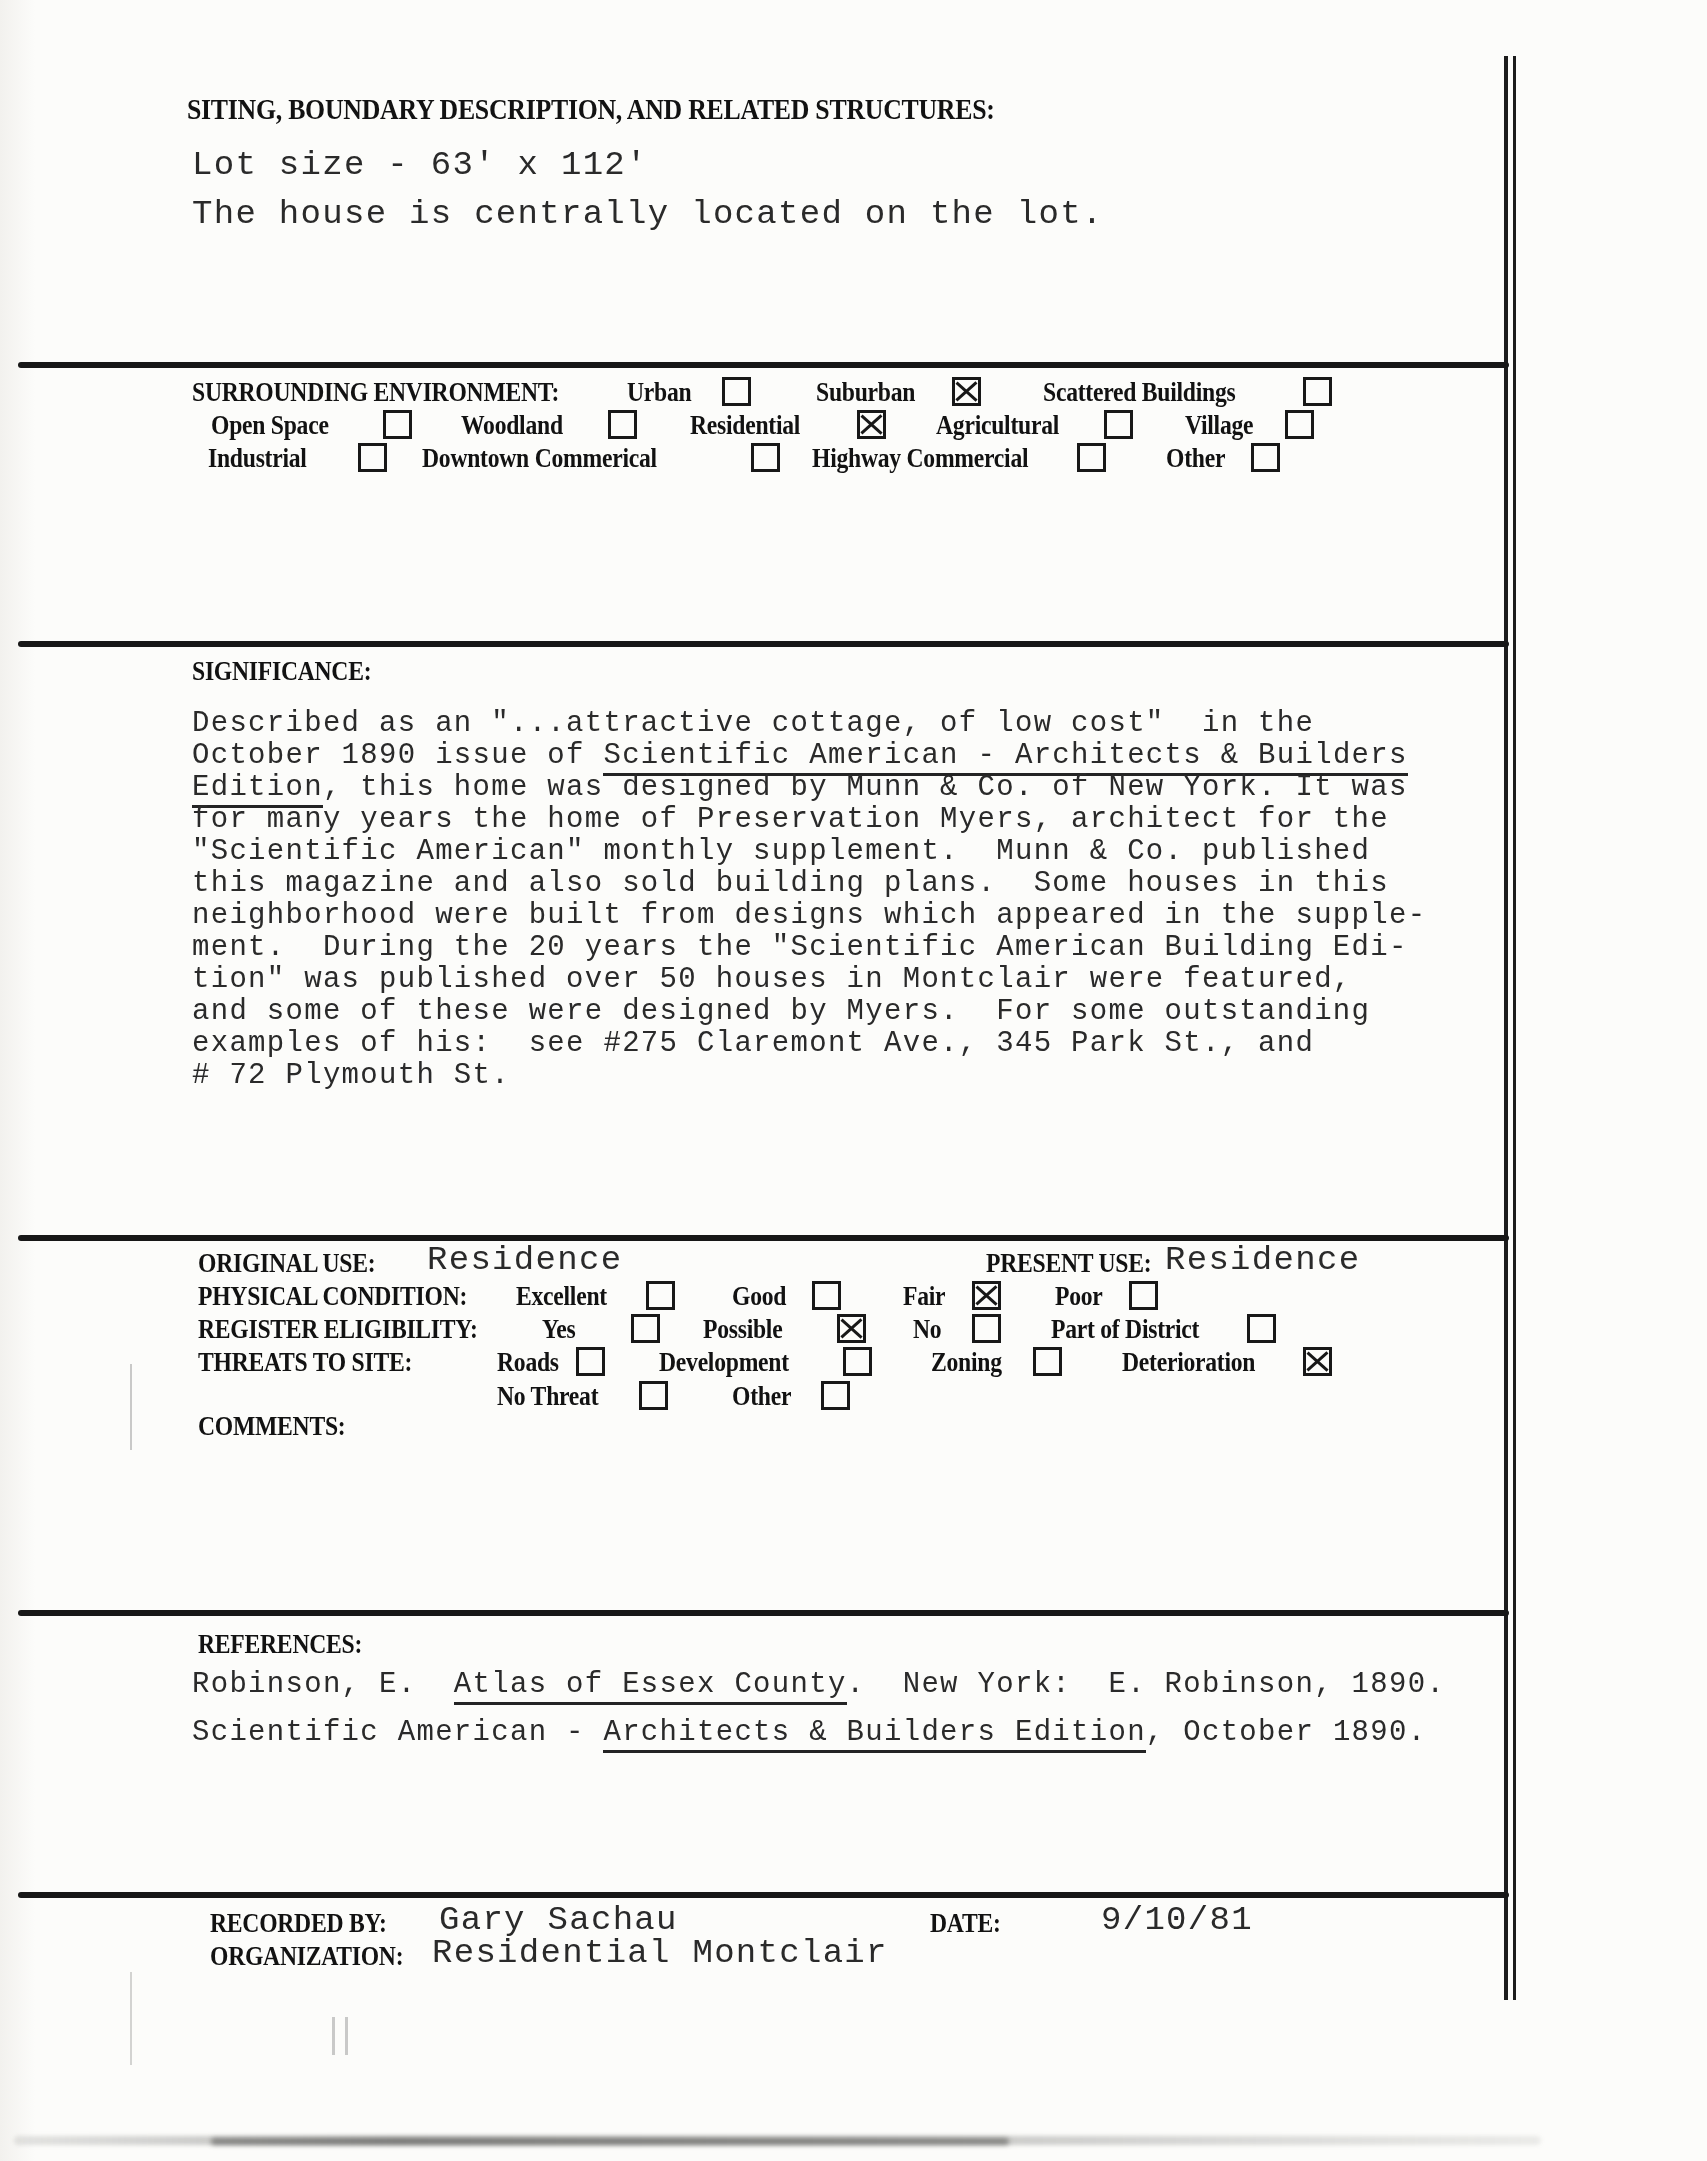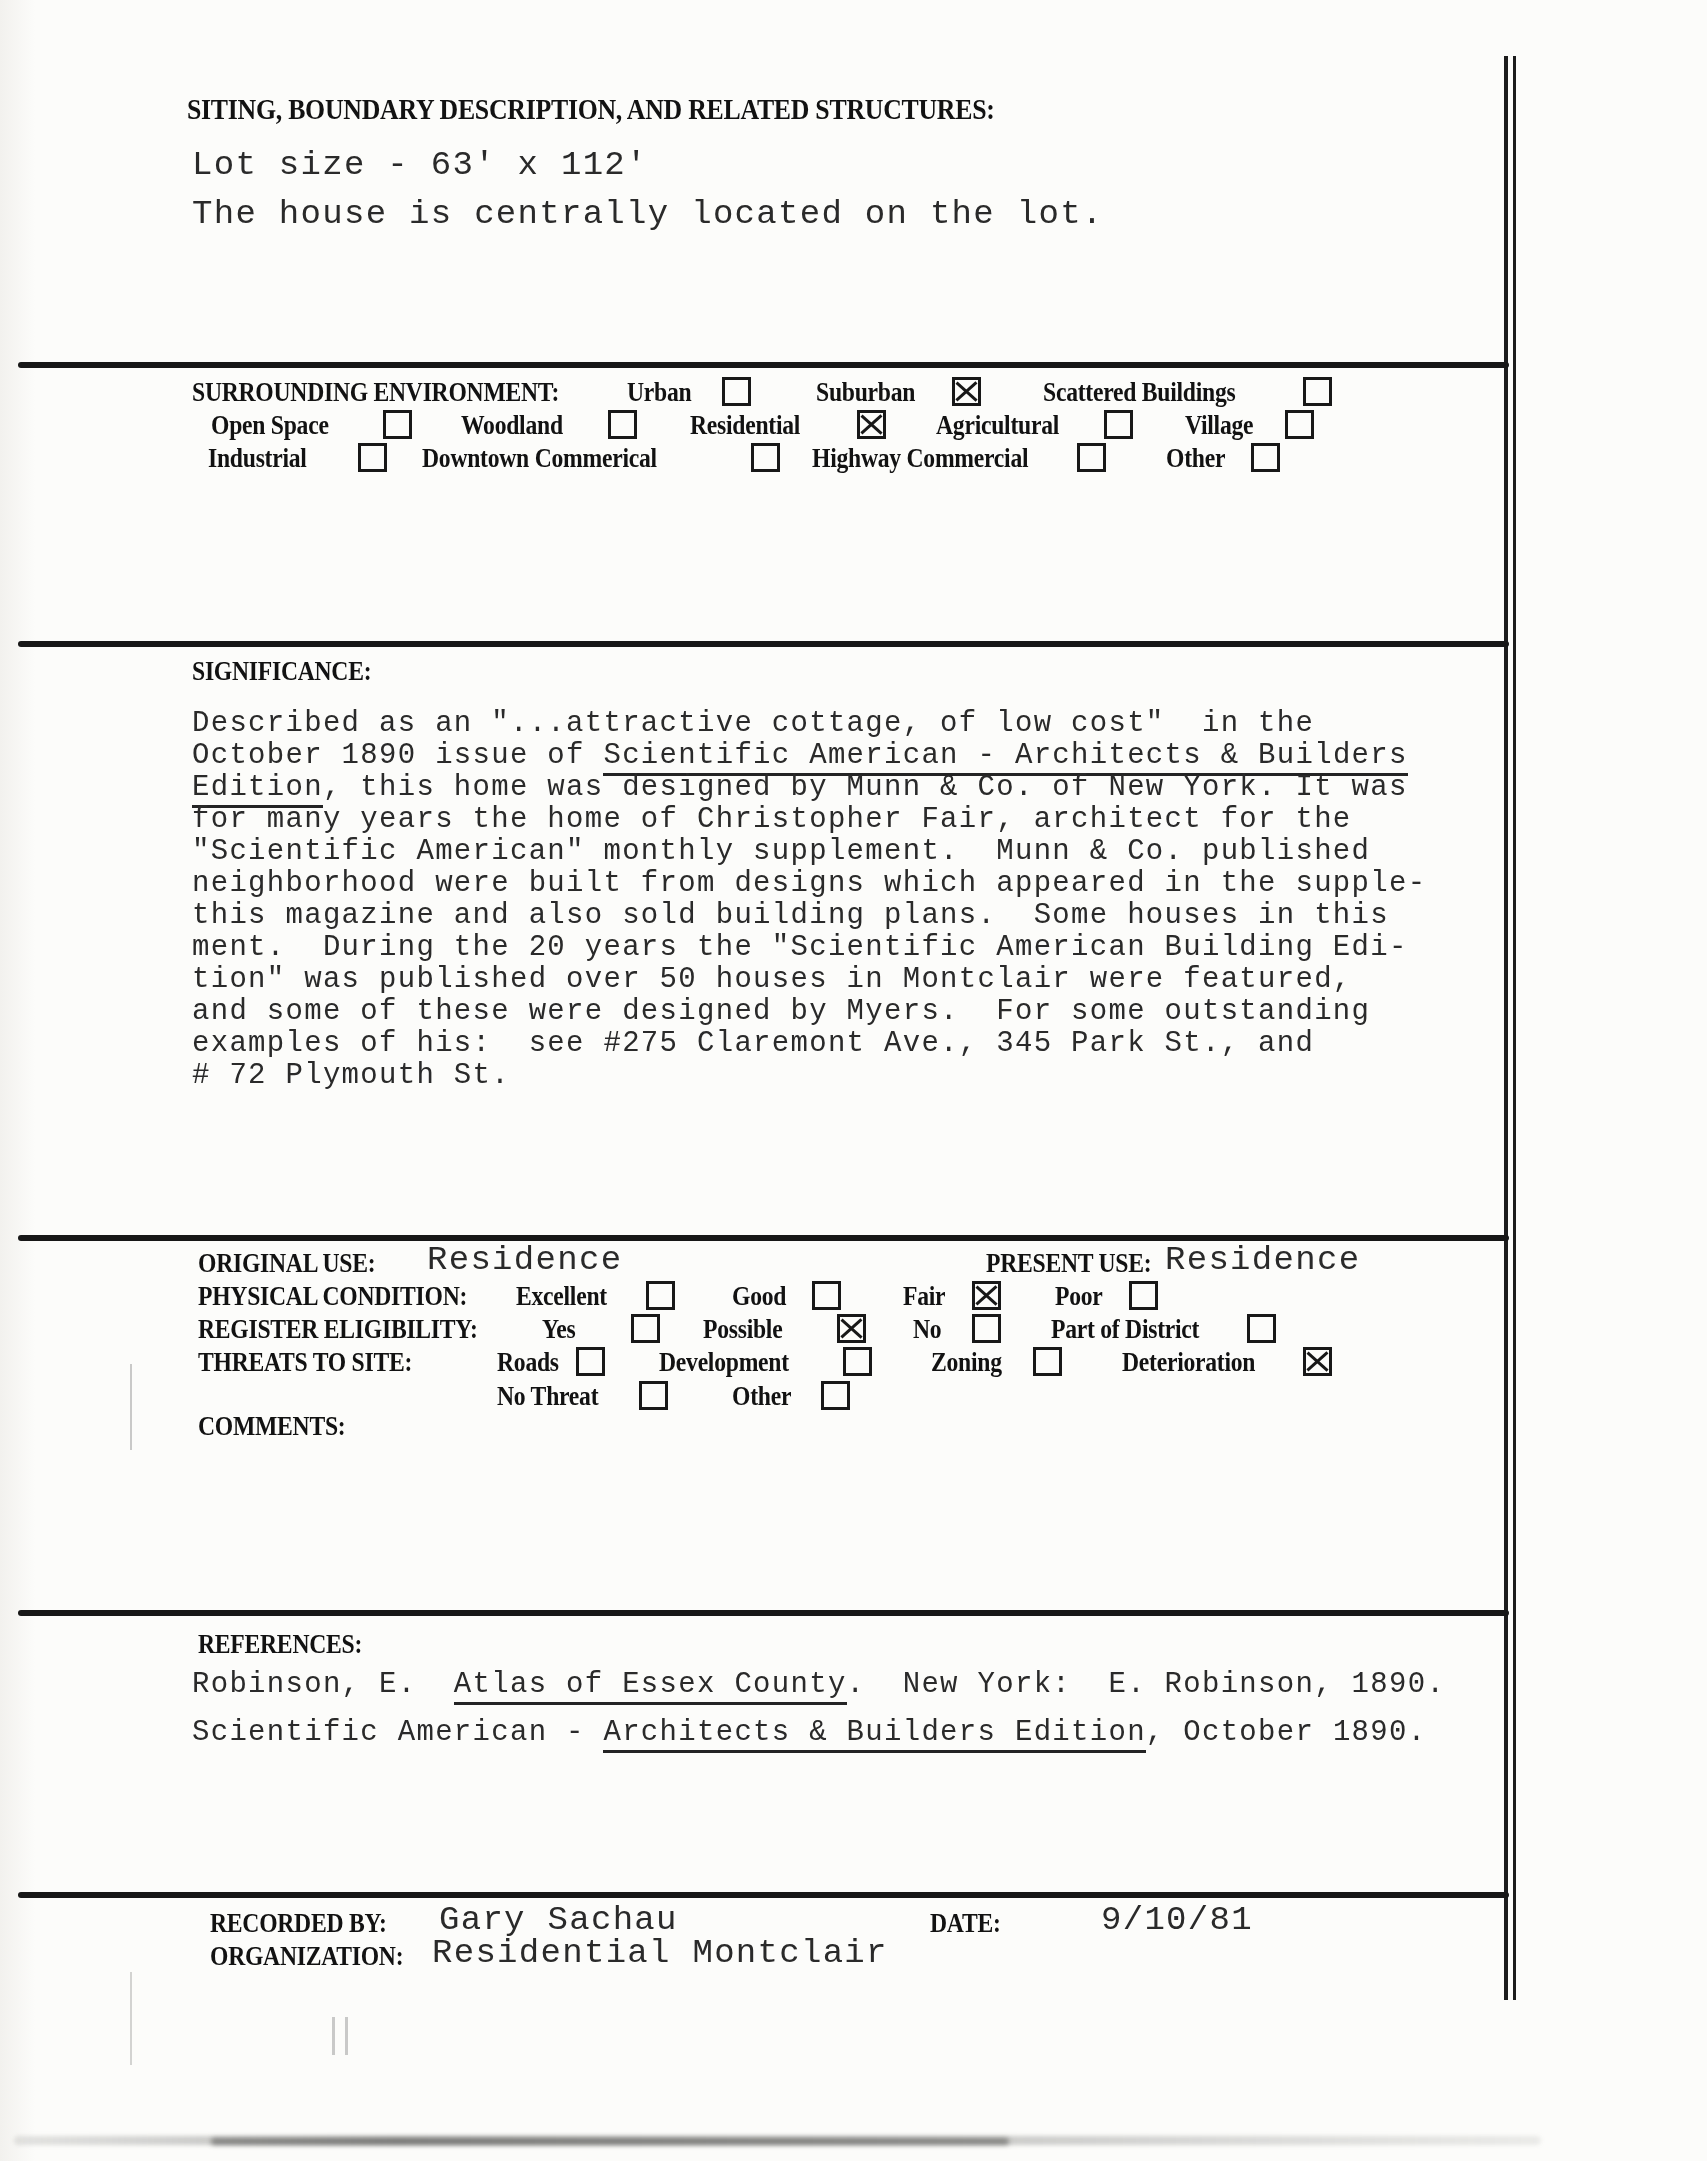--- a/index.html
+++ b/index.html
@@ -126,24 +126,24 @@
     <span class="cb" style="left:1251px"></span>
   </div>
 
   <div class="rule" style="top:641px"></div>
 
   <div class="label" style="left:192px;top:655px">SIGNIFICANCE:</div>
   <div class="typedblock" style="left:192px;top:708px">
       <div class="tline"><span>Described as an "...attractive cottage, of low cost"  in the</span></div>
       <div class="tline"><span>October 1890 issue of </span><span class="u">Scientific American - Architects &amp; Builders</span></div>
       <div class="tline"><span class="u">Edition</span><span>, this home was designed by Munn &amp; Co. of New York. It was</span></div>
-      <div class="tline"><span>for many years the home of Christopher Fair, architect for the</span></div>
+      <div class="tline"><span>for many years the home of Preservation Myers, architect for the</span></div>
       <div class="tline"><span>"Scientific American" monthly supplement.  Munn &amp; Co. published</span></div>
+      <div class="tline"><span>this magazine and also sold building plans.  Some houses in this</span></div>
       <div class="tline"><span>neighborhood were built from designs which appeared in the supple-</span></div>
-      <div class="tline"><span>this magazine and also sold building plans.  Some houses in this</span></div>
       <div class="tline"><span>ment.  During the 20 years the "Scientific American Building Edi-</span></div>
       <div class="tline"><span>tion" was published over 50 houses in Montclair were featured,</span></div>
       <div class="tline"><span>and some of these were designed by Myers.  For some outstanding</span></div>
       <div class="tline"><span>examples of his:  see #275 Claremont Ave., 345 Park St., and</span></div>
       <div class="tline"><span># 72 Plymouth St.</span></div>
     </div>
 
   <div class="rule" style="top:1235px"></div>
 
   <div class="row" style="top:1247px">

